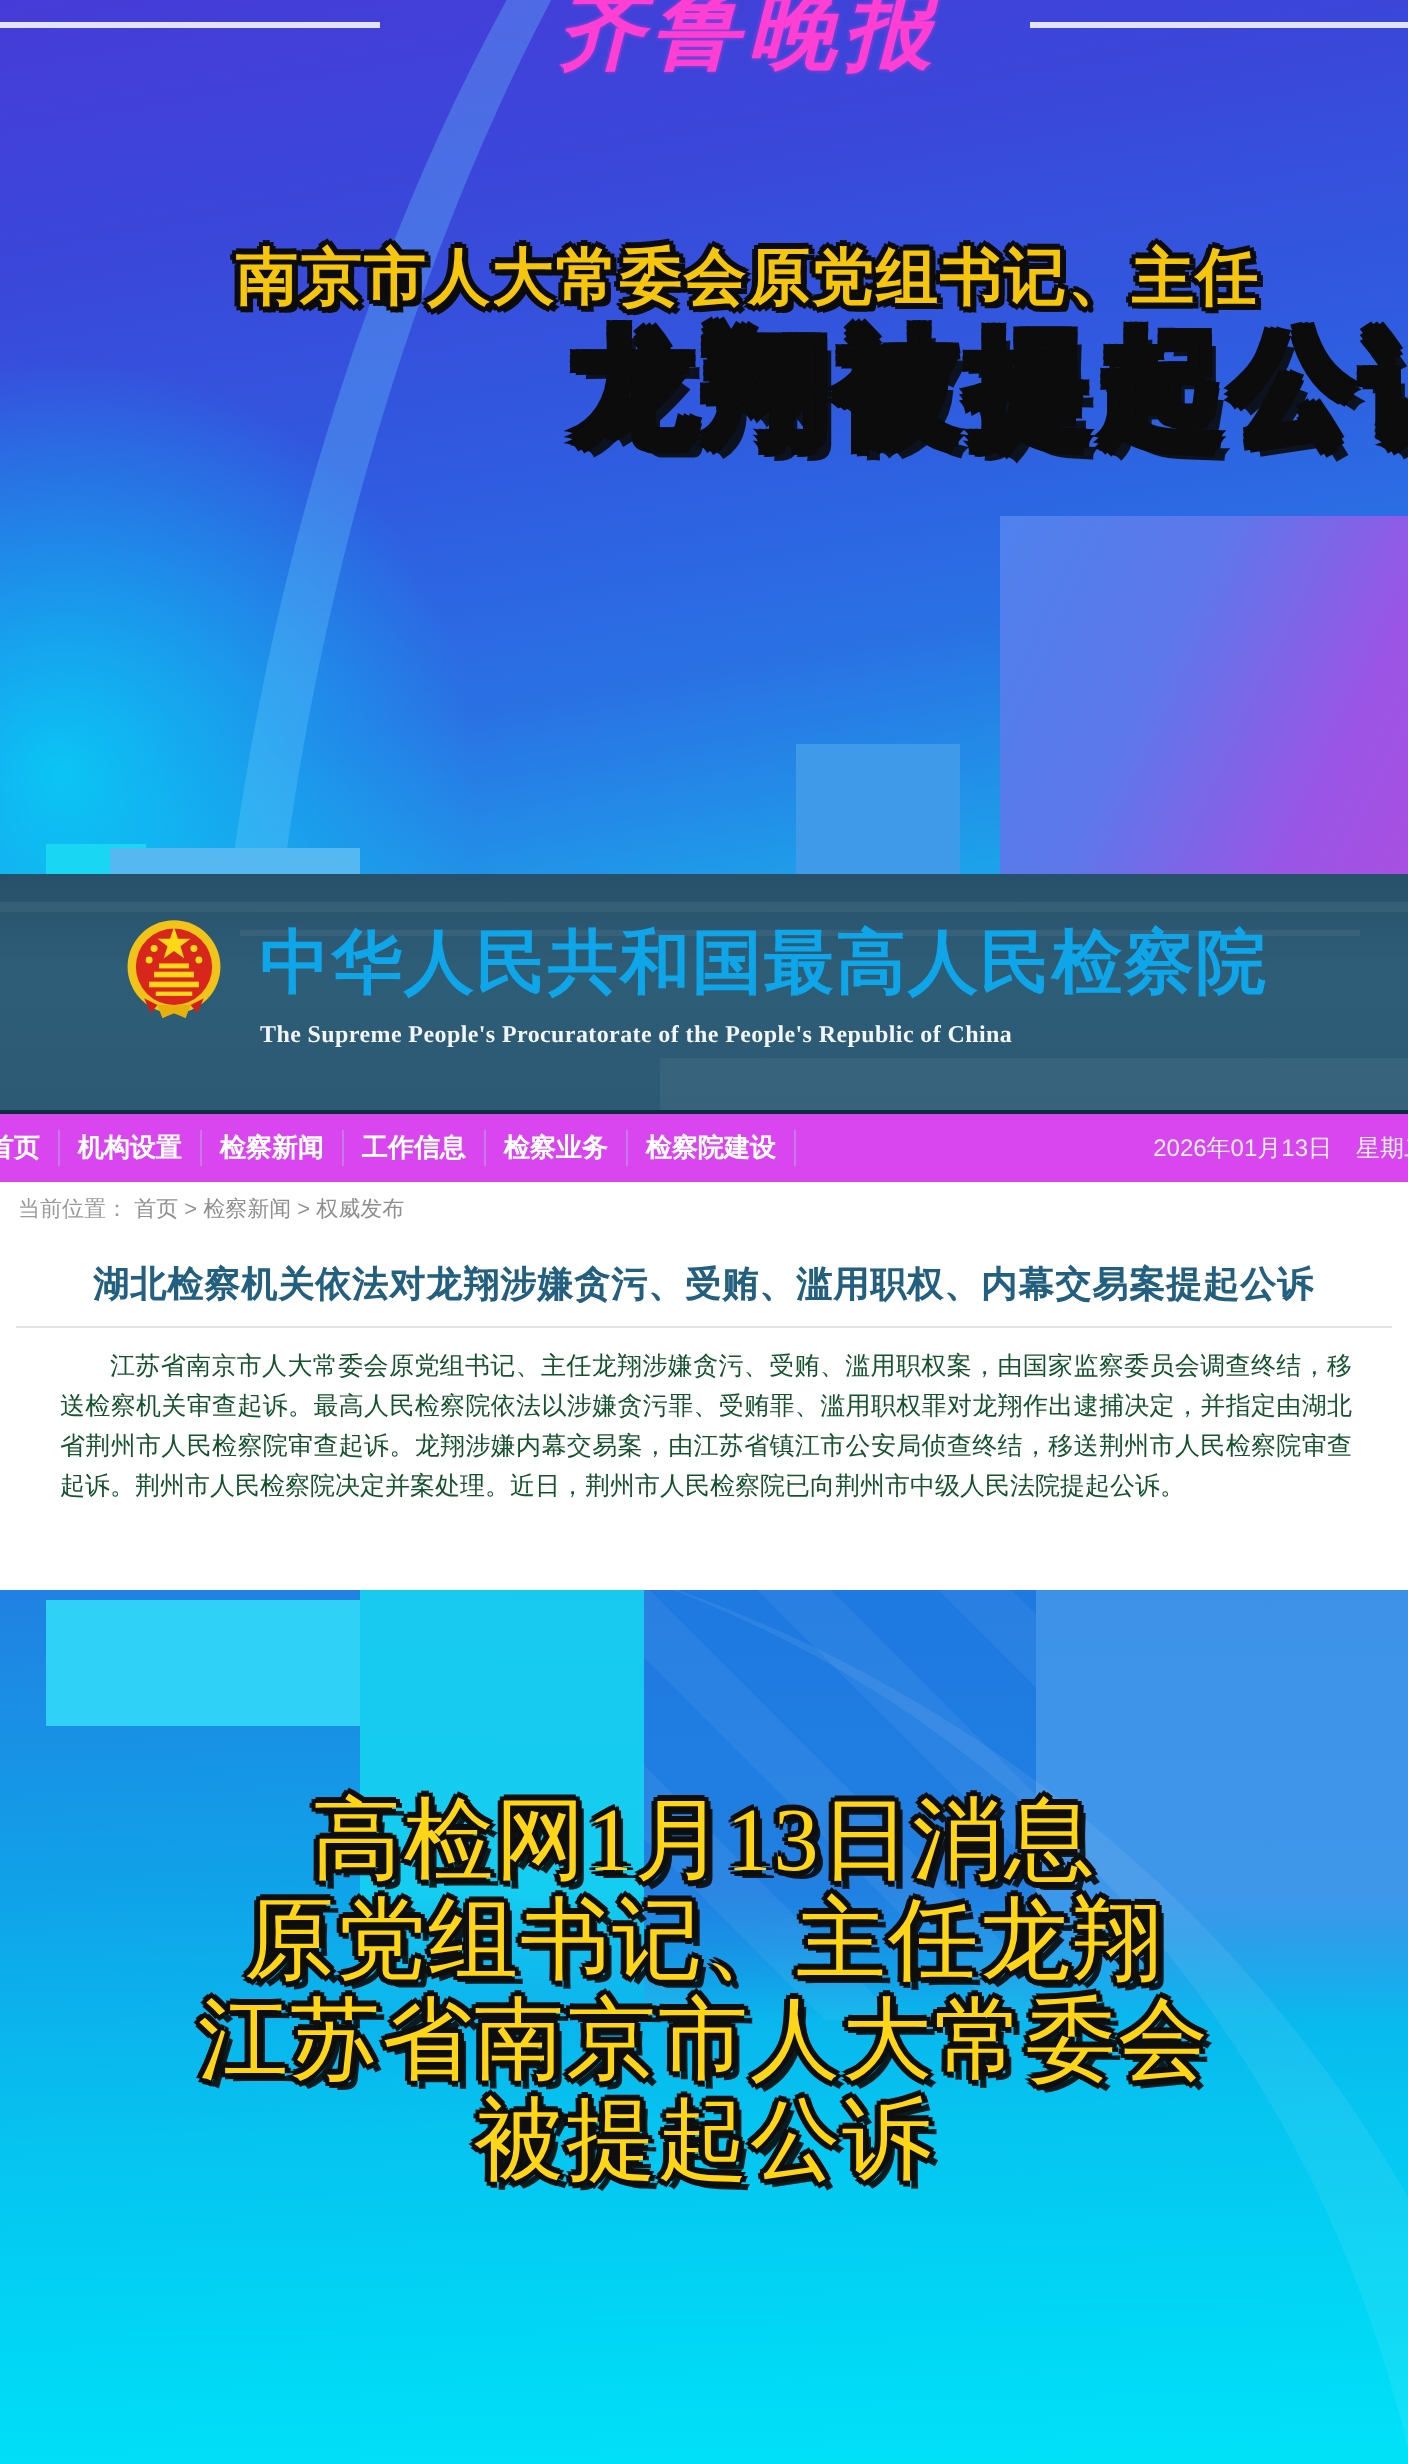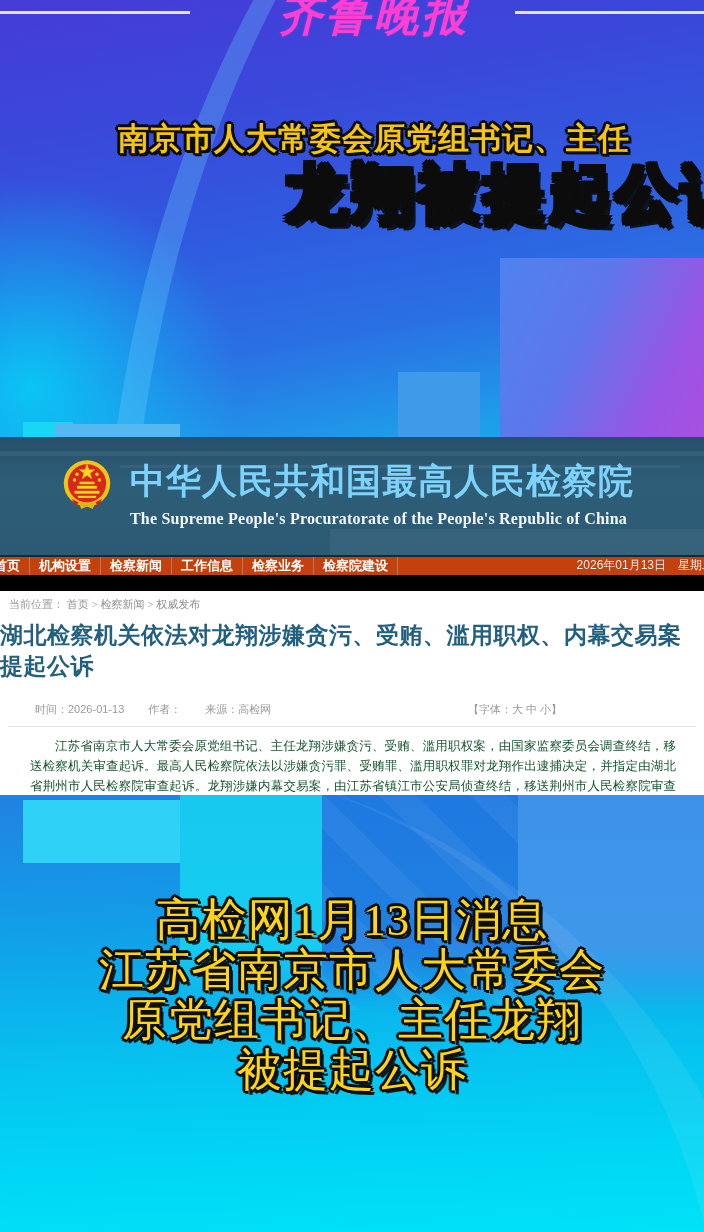--- a/index.html
+++ b/index.html
@@ -43,38 +43,38 @@
   
   .site-header{position:absolute;left:0;top:437px;width:704px;height:118px;overflow:hidden;
     background:linear-gradient(180deg,#27506a 0%,#2e5d78 40%,#2c5a74 100%);}
   .bldg{position:absolute;background:rgba(255,255,255,.06);}
   .bldg.r1{left:0;top:14px;width:704px;height:5px;}
   .bldg.r2{left:120px;top:28px;width:560px;height:3px;}
   .bldg.r3{left:330px;top:92px;width:374px;height:26px;background:rgba(255,255,255,.05);}
   .emblem{position:absolute;left:62px;top:456px;width:50px;height:68px;}
   .header-titles{position:absolute;left:130px;top:458px;width:560px;}
   .header-title-cn{font-family:"Liberation Serif","DejaVu Serif",serif;font-weight:bold;
-    font-size:35px;color:#7dd3fc;letter-spacing:1px;white-space:nowrap;}
+    font-size:35px;color:#0ea5e9;letter-spacing:1px;white-space:nowrap;}
   .header-title-en{font-family:"Liberation Serif","DejaVu Serif",serif;font-weight:bold;
-    font-size:16px;color:#f2f6f9;margin-top:5px;letter-spacing:.2px;white-space:nowrap;}
+    font-size:12px;color:#f2f6f9;margin-top:5px;letter-spacing:.2px;white-space:nowrap;}
 
   
-  .nav-bar{position:absolute;left:0;top:555px;width:704px;height:20px;display:flex;align-items:flex-start;
-    background:#c2410c;border-top:2px solid #0d2c3f;box-sizing:border-box;}
+  .nav-bar{position:absolute;left:0;top:555px;width:704px;height:36px;display:flex;align-items:center;
+    background:#d946ef;border-top:2px solid #0d2c3f;box-sizing:border-box;}
   .nav-item{display:flex;align-items:center;padding:0 9px;color:#fff;font-size:13px;font-weight:bold;
     border-right:1px solid rgba(170,200,220,.4);white-space:nowrap;cursor:pointer;}
   .nav-item.first{margin-left:-8px;padding-left:2px;}
   .nav-date{margin-left:auto;margin-right:-10px;display:flex;align-items:center;
     color:#e8f1f6;font-size:12px;white-space:nowrap;}
 
   
   .article-panel{position:absolute;left:0;top:591px;width:704px;height:204px;background:#ffffff;overflow:hidden;}
-  .breadcrumb{padding:6px 0 0 9px;font-size:11px;color:#9a9a9a;font-family:Liberation Serif, serif;}
+  .breadcrumb{padding:6px 0 0 9px;font-size:11px;color:#9a9a9a;}
   .breadcrumb .crumb-path{color:#8f8f8f;cursor:pointer;}
-  .article-title{margin-top:8px;text-align:left;font-size:23px;font-weight:bold;color:#235f7e;letter-spacing:.5px;}
+  .article-title{margin-top:18px;text-align:center;font-size:18px;font-weight:bold;color:#235f7e;letter-spacing:.5px;}
   .meta-row{display:flex;align-items:center;margin:20px 142px 0 35px;font-size:11px;color:#9a9a9a;}
   .meta-row .m{margin-right:24px;white-space:nowrap;}
   .meta-font{margin-left:auto;white-space:nowrap;cursor:pointer;}
   .meta-divider{border:none;border-top:1px solid #e3e3e3;margin:9px 8px 0 8px;}
   .article-body{margin:9px 28px 0 30px;font-size:12.5px;line-height:20px;color:#14532d;
     text-align:justify;text-indent:2em;}
 
   
   .bottom-section{position:absolute;left:0;top:795px;width:704px;height:437px;overflow:hidden;
     background:linear-gradient(178deg,#2181e2 0%,#119fe8 30%,#06c3f0 60%,#00d8f6 85%,#00e2f8 100%);}
@@ -148,37 +148,31 @@
     <div class="nav-item">检察院建设</div>
     <div class="nav-date">2026年01月13日　星期二</div>
   </div>
 
   <div class="article-panel">
     <div class="breadcrumb">
       <span class="crumb-prefix">当前位置：</span>
       <span class="crumb-path">首页 &gt; 检察新闻 &gt; 权威发布</span>
     </div>
     <div class="article-title">湖北检察机关依法对龙翔涉嫌贪污、受贿、滥用职权、内幕交易案提起公诉</div>
-    <div class="meta-row">
-      <span class="m">时间：2026-01-13</span>
-      <span class="m">作者：</span>
-      <span class="m">来源：高检网</span>
-      <span class="meta-font">【字体：大  中  小】</span>
-    </div>
     <hr class="meta-divider">
     <div class="article-body">江苏省南京市人大常委会原党组书记、主任龙翔涉嫌贪污、受贿、滥用职权案，由国家监察委员会调查终结，移送检察机关审查起诉。最高人民检察院依法以涉嫌贪污罪、受贿罪、滥用职权罪对龙翔作出逮捕决定，并指定由湖北省荆州市人民检察院审查起诉。龙翔涉嫌内幕交易案，由江苏省镇江市公安局侦查终结，移送荆州市人民检察院审查起诉。荆州市人民检察院决定并案处理。近日，荆州市人民检察院已向荆州市中级人民法院提起公诉。</div>
   </div>
 
   <div class="bottom-section">
     <div class="band cyan"></div>
     <div class="band blue"></div>
     <div class="band steel"></div>
     <div class="rect-bright-cyan"></div>
     <div class="bottom-arc"></div>
     <div class="footer-headline">
       <div>高检网1月13日消息</div>
+      <div>原党组书记、主任龙翔</div>
       <div>江苏省南京市人大常委会</div>
-      <div>原党组书记、主任龙翔</div>
       <div>被提起公诉</div>
     </div>
   </div>
 
 </div>
 
 </body></html>

